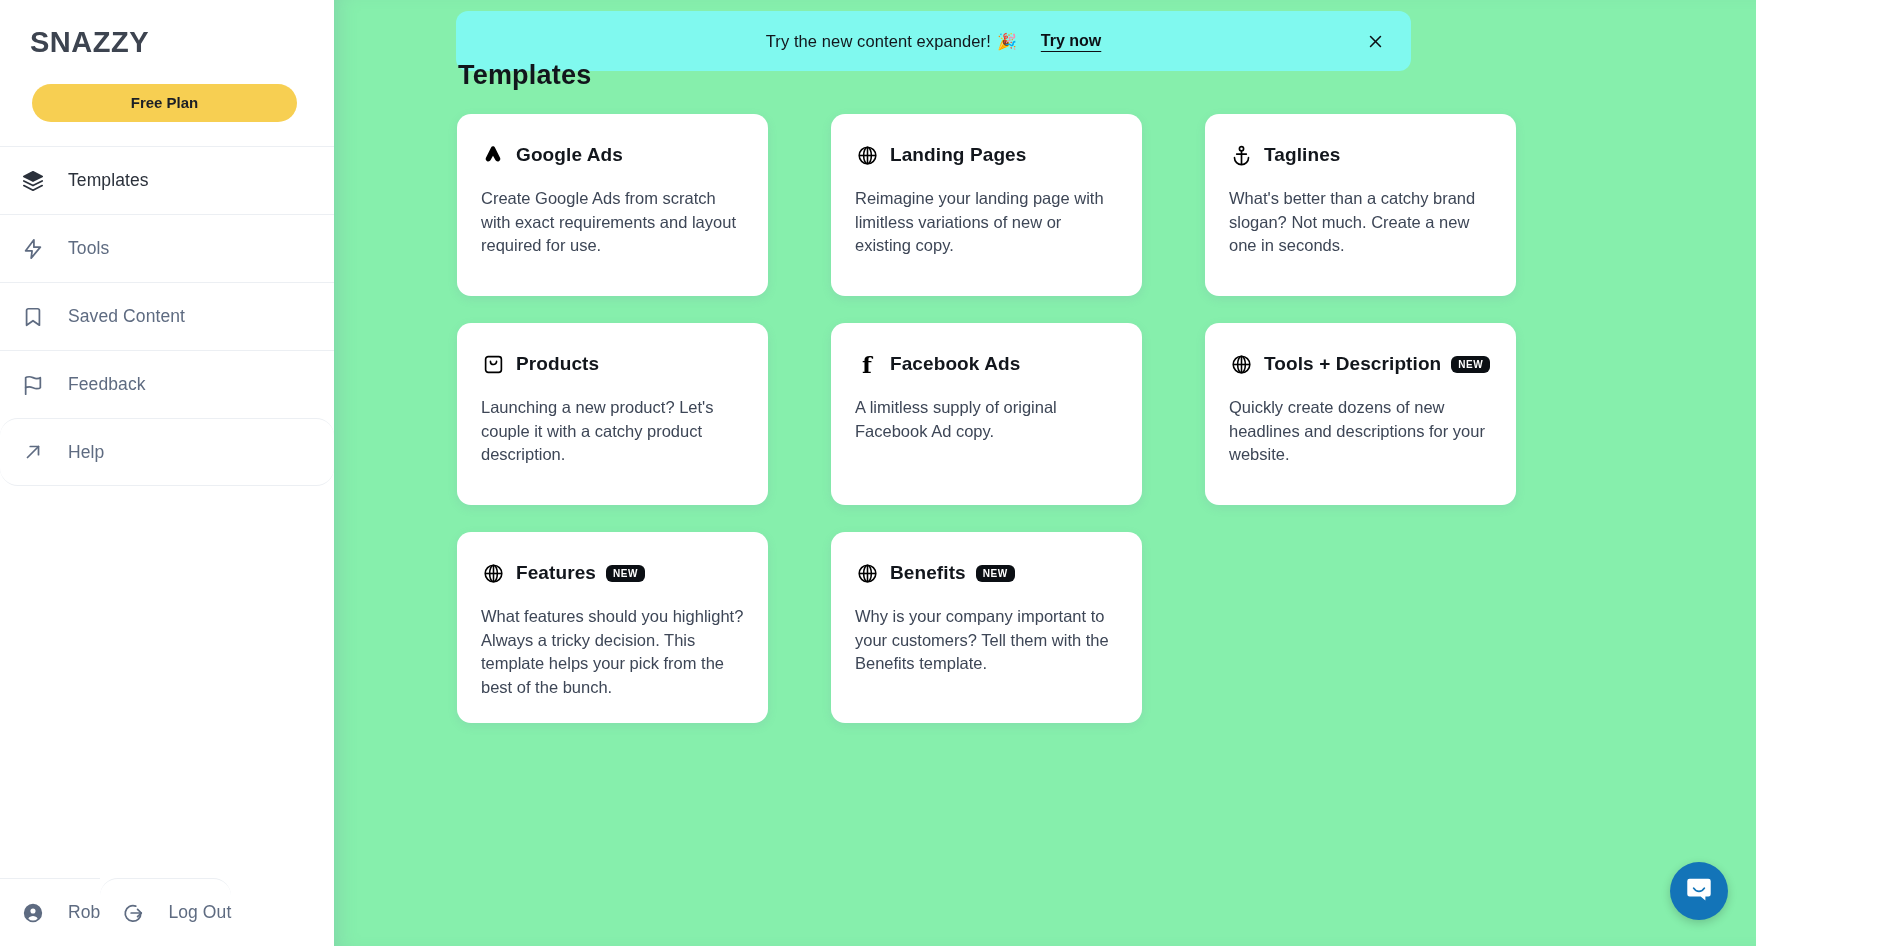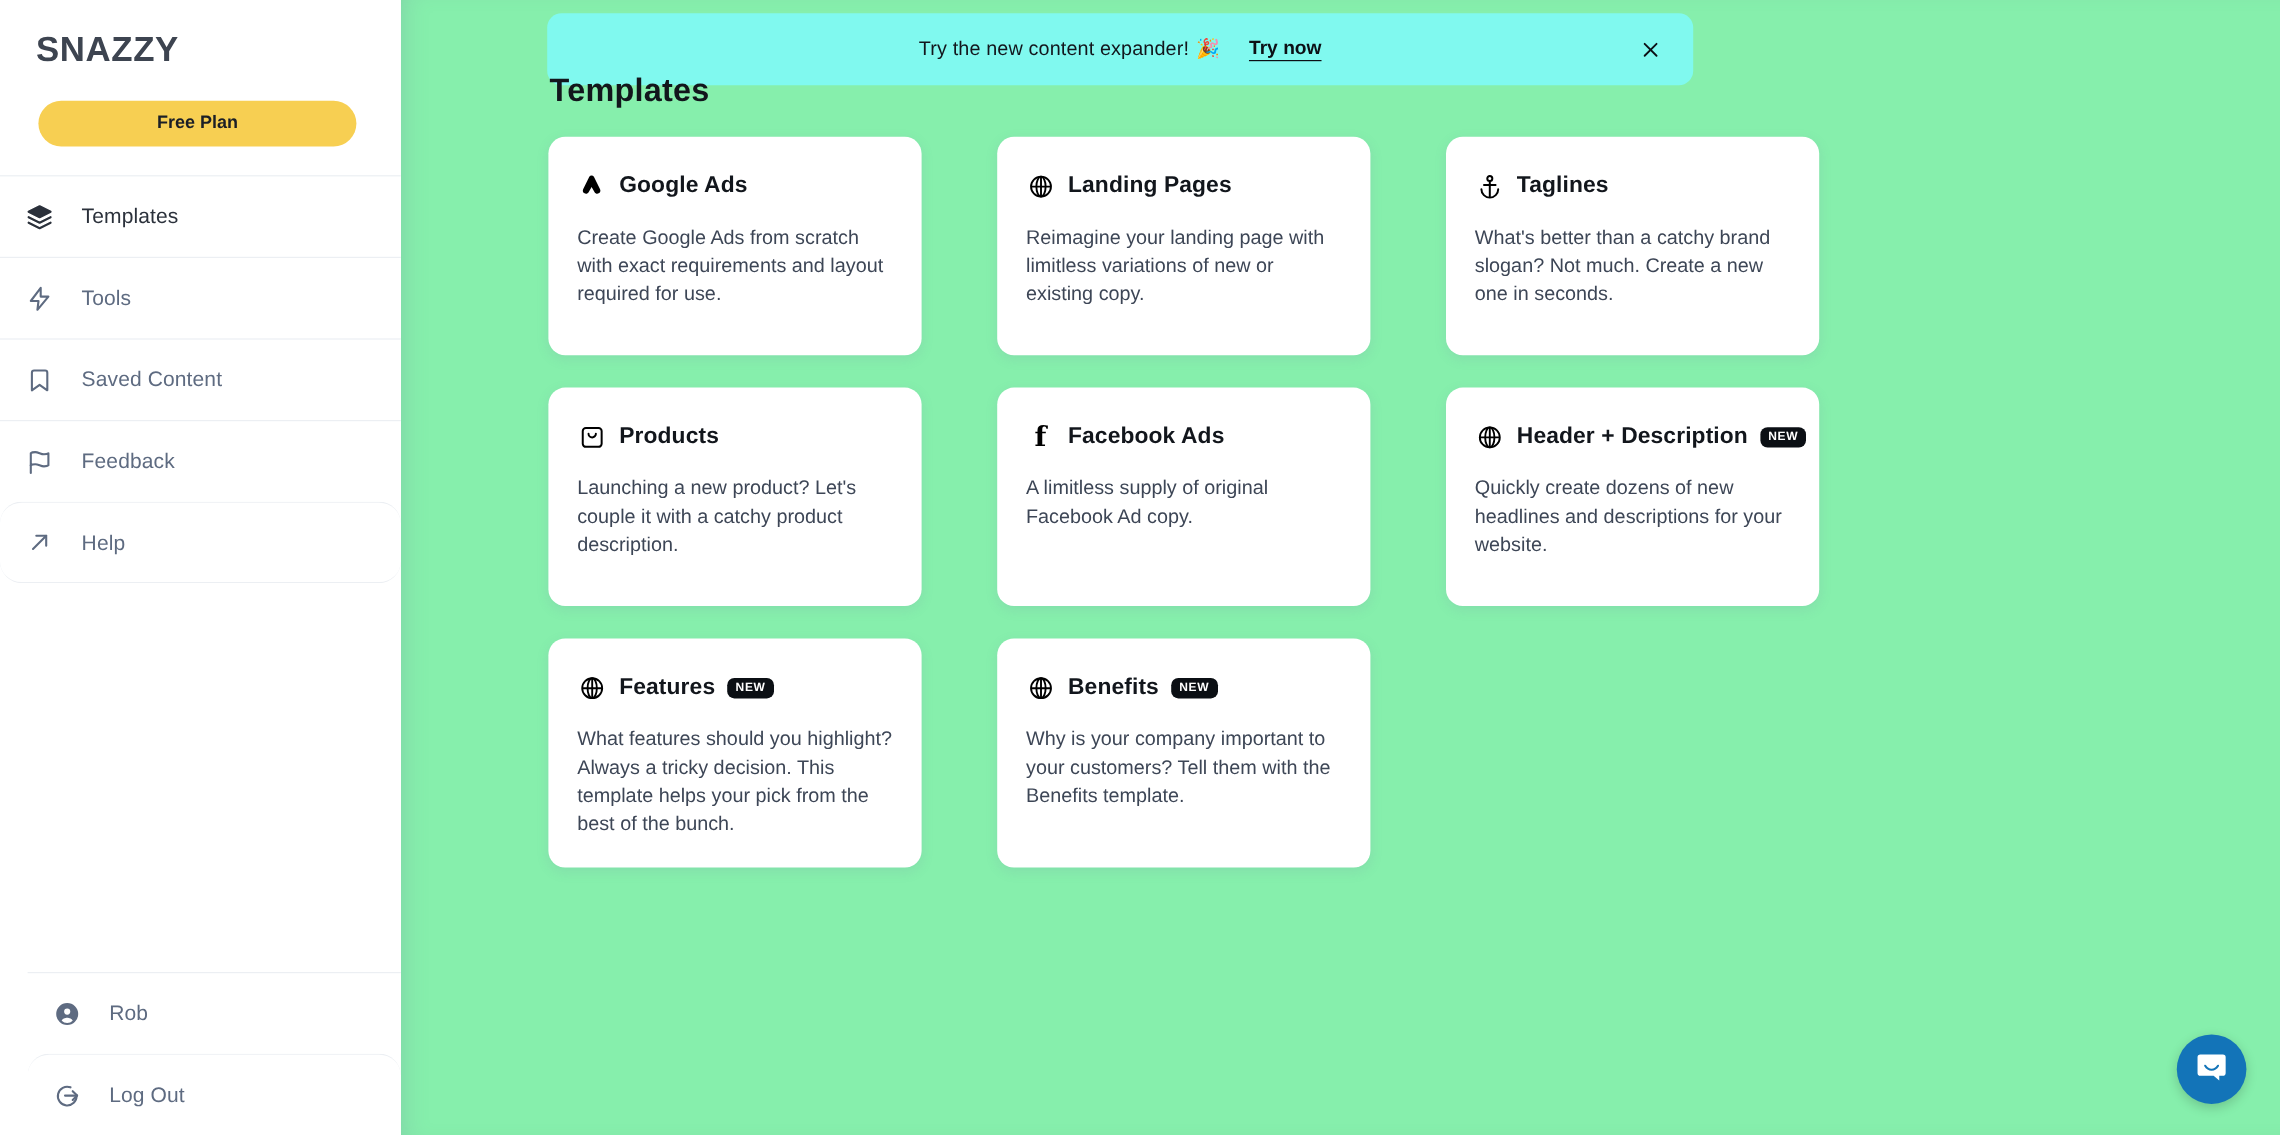--- a/index.html
+++ b/index.html
@@ -7,21 +7,21 @@
   html, body {
     width: 1900px;
     height: 946px;
     overflow: hidden;
     font-family: "Liberation Sans", sans-serif;
     background: #ffffff;
   }
 
   #app {
     position: relative;
-    width: 1900px;
+    width: 1756px;
     height: 946px;
     display: flex;
     background: #ffffff;
   }
 
   
   #sidebar {
     position: relative;
     width: 334px;
     height: 946px;
@@ -89,21 +89,21 @@
     font-size: 17.5px;
     color: #5e6b81;
     font-weight: normal;
     letter-spacing: 0.1px;
   }
   .nav-item.active .nav-label { color: #2b313b; font-weight: normal; }
   .nav-item.active .nav-icon { color: #2b313b; }
 
   .nav-spacer { flex: 1 1 auto; background: #fff; }
 
-  .nav-bottom { display: flex; flex-direction: column; margin-left: 23px; }
+  .nav-bottom { display: flex; flex-direction: row; }
   .nav-bottom .nav-item { border-top: 1px solid #eceff3; border-bottom: none; }
   .nav-bottom .nav-item:last-child { border-bottom: none; }
 
   
   #main {
     position: relative;
     flex: 1 1 auto;
     height: 946px;
     background: #86efac;
     box-shadow: inset 14px 0 22px -14px rgba(110,130,155,0.30);
@@ -426,21 +426,21 @@
       <article class="card">
         <div class="card-head">
           <span class="card-icon">
             <svg width="21" height="21" viewBox="0 0 24 24" fill="none" stroke="currentColor" stroke-width="1.8">
               <circle cx="12" cy="12" r="9.5"></circle>
               <line x1="2.5" y1="12" x2="21.5" y2="12"></line>
               <line x1="12" y1="2.5" x2="12" y2="21.5"></line>
               <ellipse cx="12" cy="12" rx="4.4" ry="9.5"></ellipse>
             </svg>
           </span>
-          <span class="card-title">Header + Description</span>
+          <span class="card-title">Tools + Description</span>
           <span class="badge-new">NEW</span>
         </div>
         <p class="card-desc">Quickly create dozens of new headlines and descriptions for your website.</p>
       </article>
 
       <article class="card">
         <div class="card-head">
           <span class="card-icon">
             <svg width="21" height="21" viewBox="0 0 24 24" fill="none" stroke="currentColor" stroke-width="1.8">
               <circle cx="12" cy="12" r="9.5"></circle>

